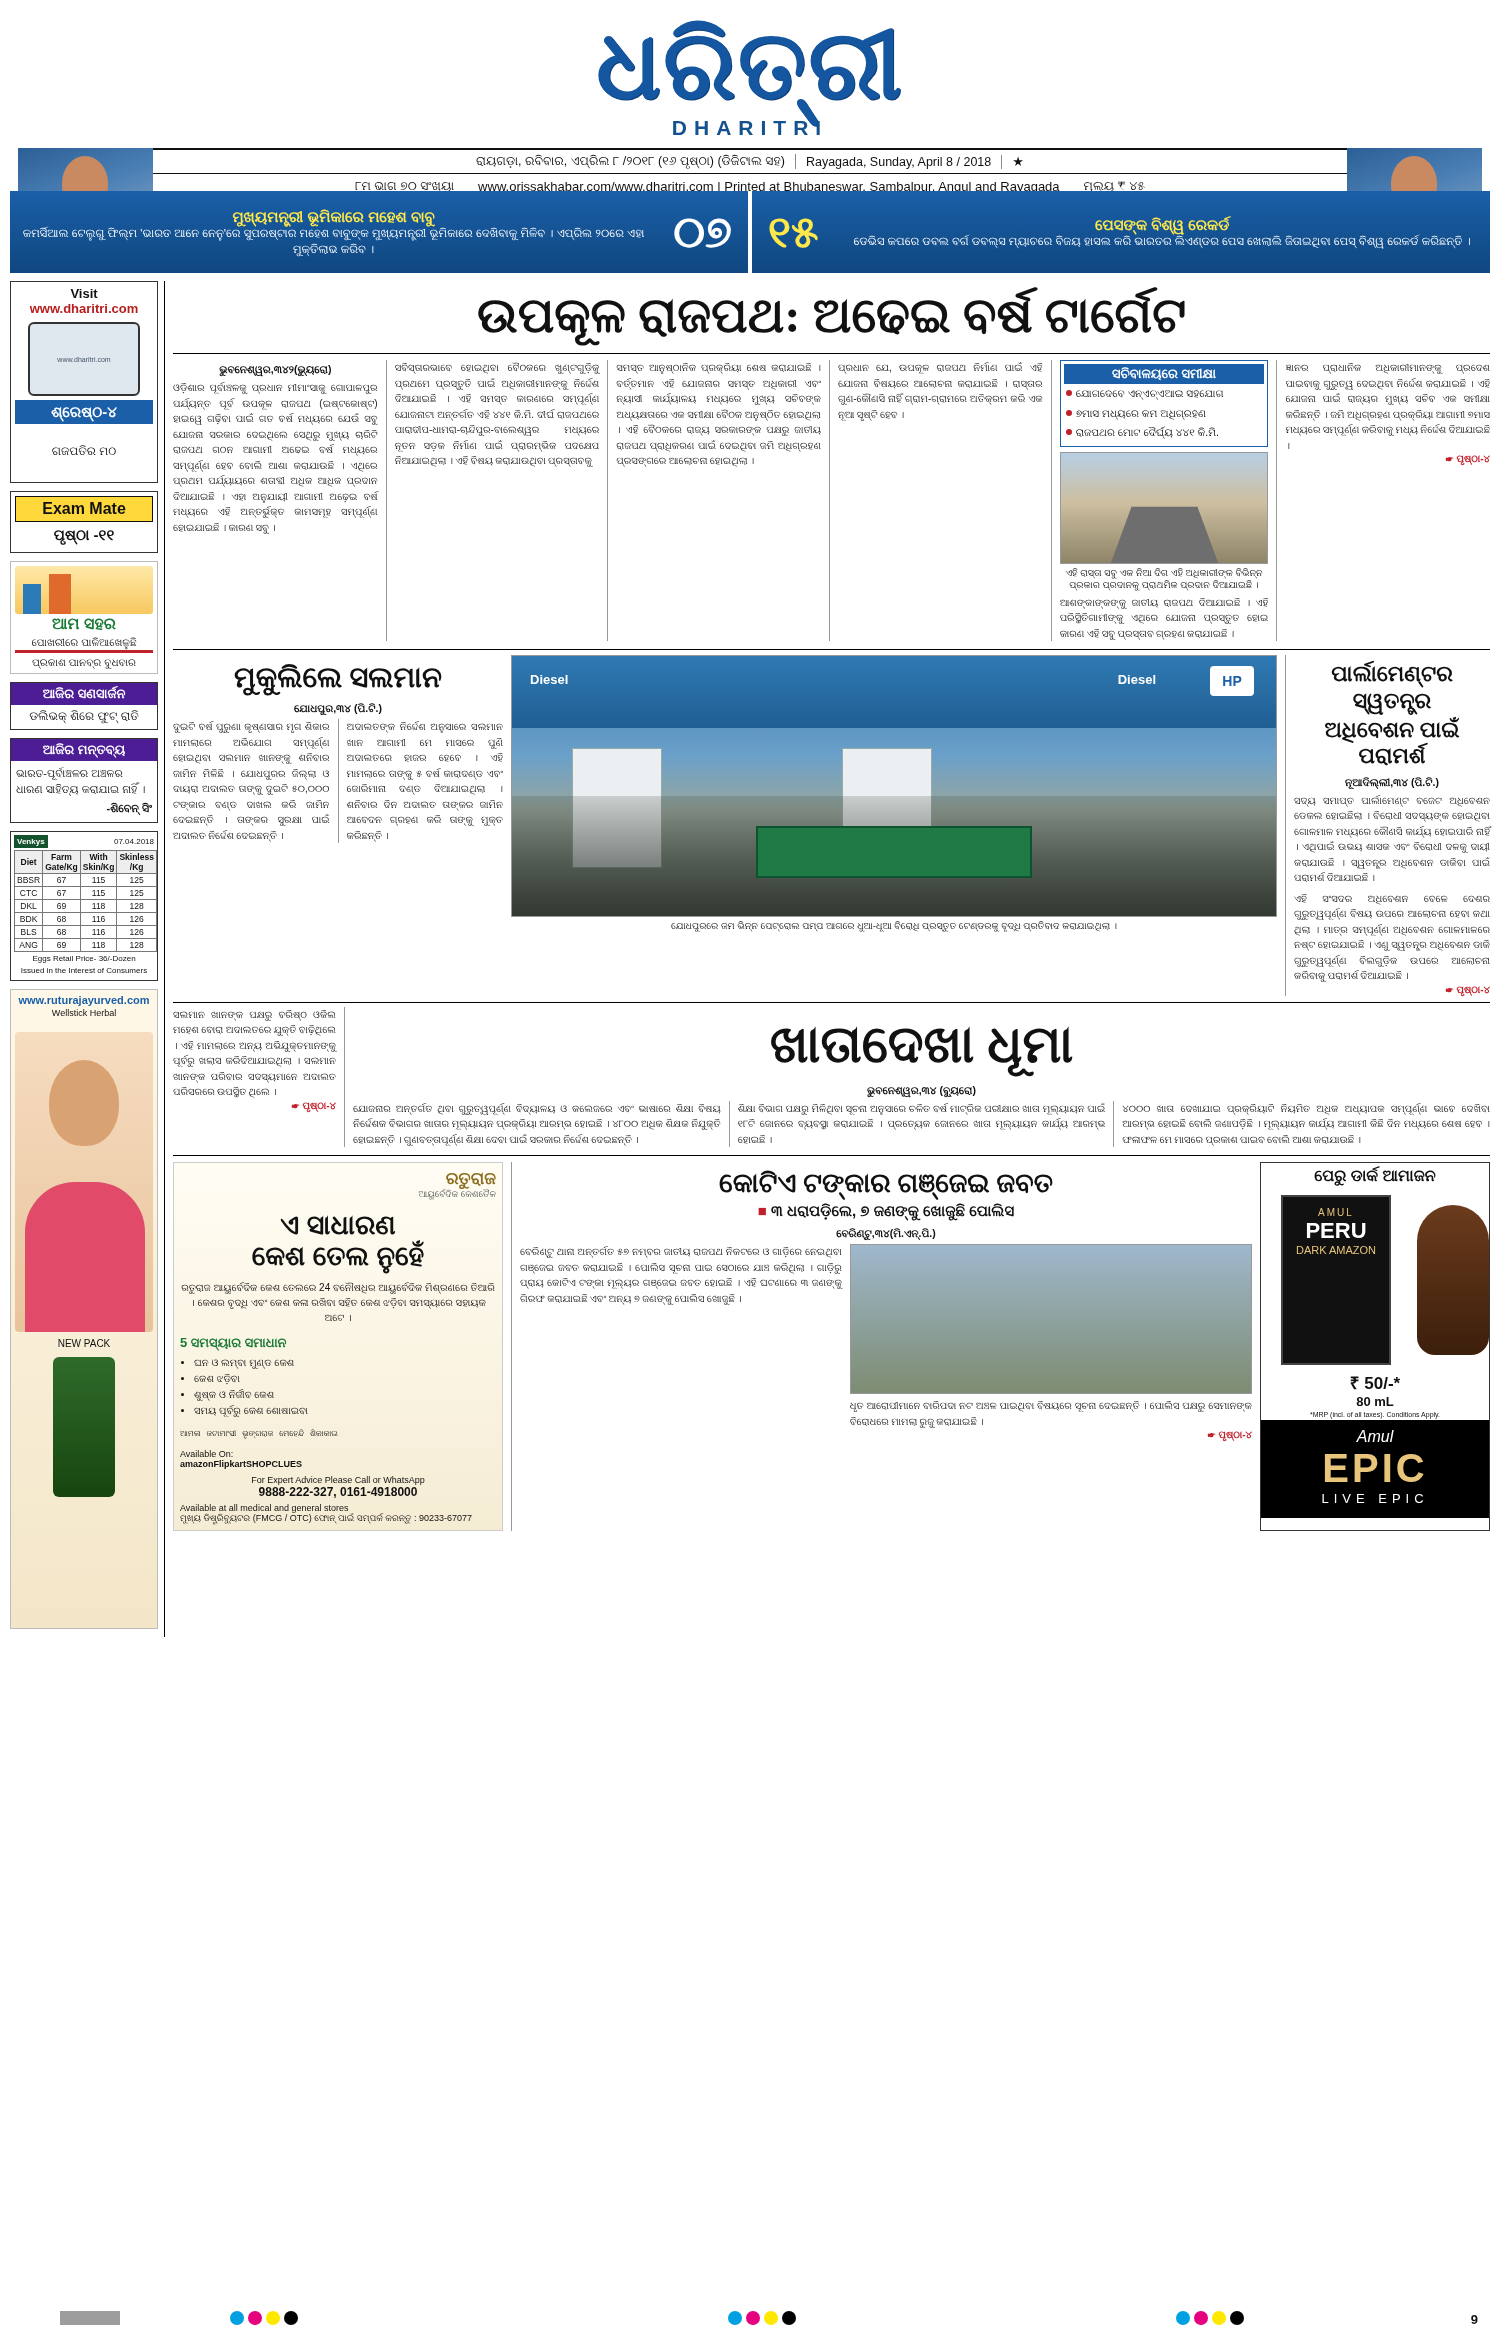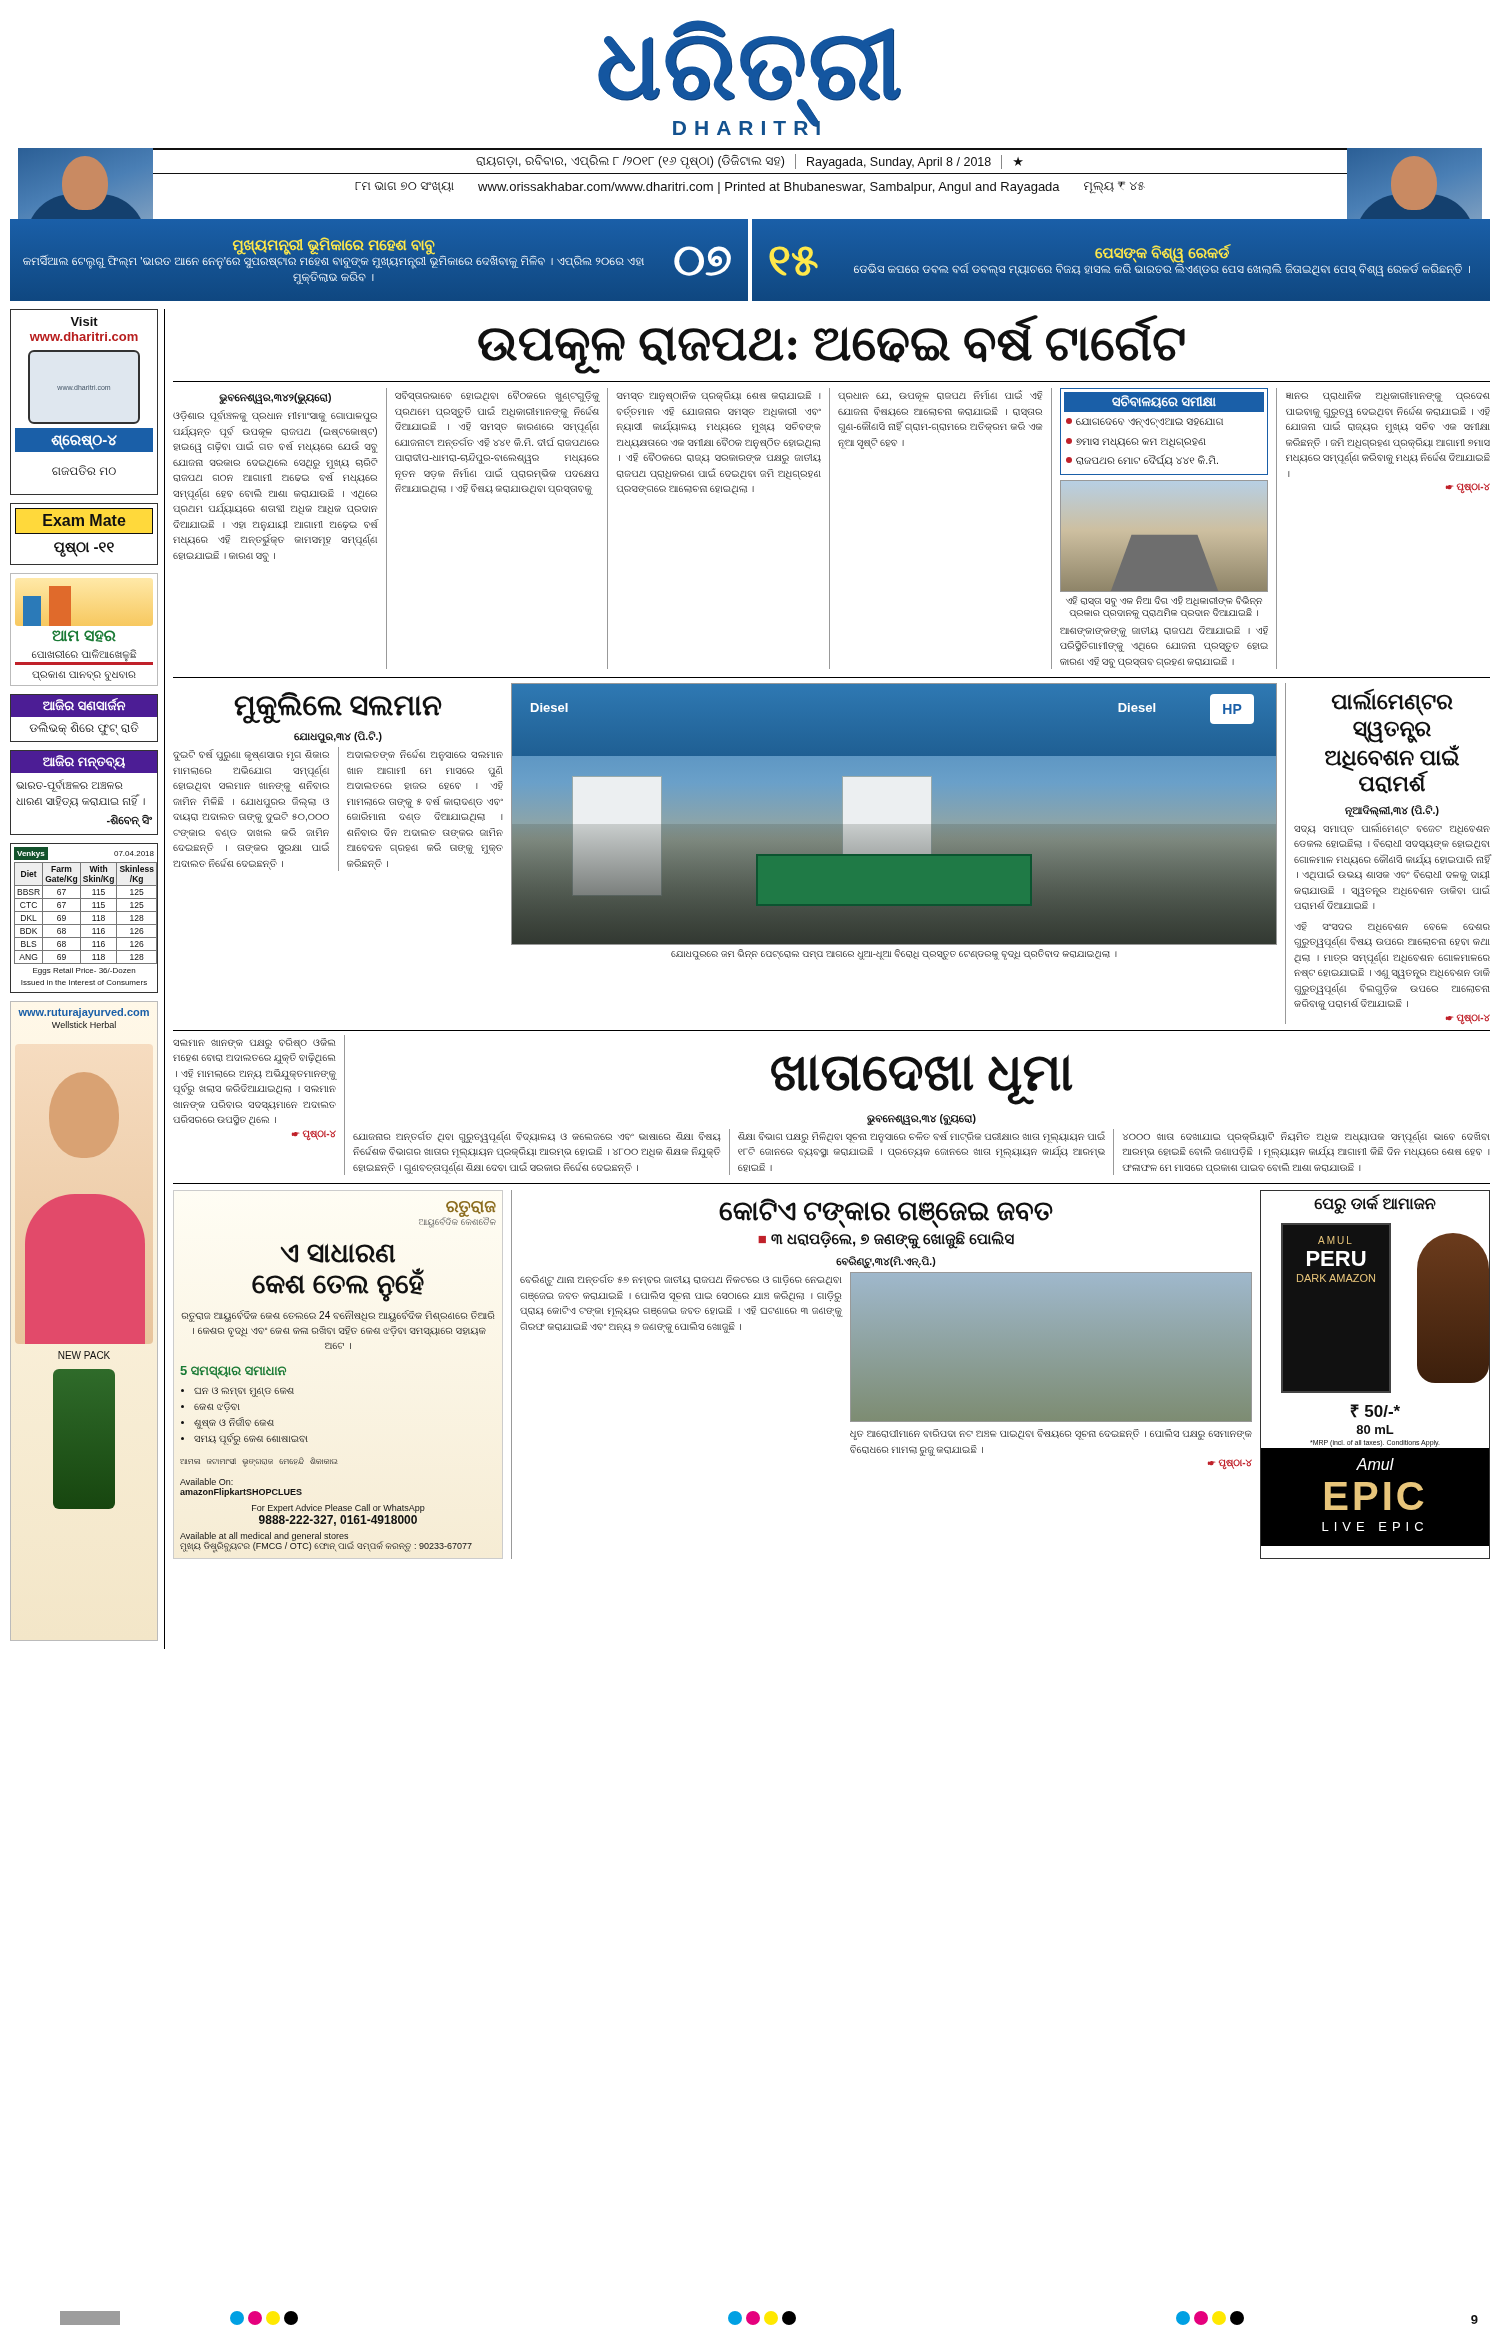--- a/index.html
+++ b/index.html
@@ -8,21 +8,21 @@
     width:1500px; height:2330px;
     background:#ffffff;
     font-family:"Liberation Sans", sans-serif;
     color:#111;
     position:relative;
     overflow:hidden;
   }
   .page { position:relative; width:1500px; height:2330px; background:#fff; }
 
   
-  .masthead { position:relative; height:219px; padding-top:18px; }
+  .masthead { position:relative; height:191px; padding-top:18px; }
   .logo-wrap { text-align:center; }
   .logo-od {
     font-family:"Liberation Serif", serif;
     font-size:96px; font-weight:bold; color:#1456a0;
     letter-spacing:2px; line-height:1.0;
     text-shadow:1px 1px 0 #0d3f78;
   }
   .logo-en {
     font-size:21px; font-weight:bold; letter-spacing:7px;
     color:#14528f; margin-top:2px;
@@ -91,21 +91,21 @@
   .rail-url { font-size:13px; font-weight:bold; color:#b81d1d; }
   .phone-mock {
     width:112px; height:74px; margin:6px auto 4px auto;
     border:2px solid #333; border-radius:6px; background:#dfe7ef;
     display:flex; align-items:center; justify-content:center; font-size:7px; color:#456;
     overflow:hidden;
   }
   .rail-blue {
     background:#1a5fa8; color:#fff; font-size:15px; font-weight:bold; padding:3px 0;
   }
-  .rail-caption { font-size:12px; padding:12px 0; }
+  .rail-caption { font-size:12px; padding:20px 0; }
   .exam-title {
     background:#ffd93b; border:1px solid #111; font-size:16px; font-weight:bold;
     padding:3px 0;
   }
   .exam-sub { font-size:15px; font-weight:bold; padding:4px 0; }
   .rail-ad {
     border:1px solid #bbb; padding:4px; margin-bottom:8px; text-align:center;
   }
   .ad-green { color:#1a7a35; font-weight:bold; font-size:16px; line-height:1.2;}
   .ad-sm { font-size:10.5px; line-height:1.3; margin-top:3px; }

